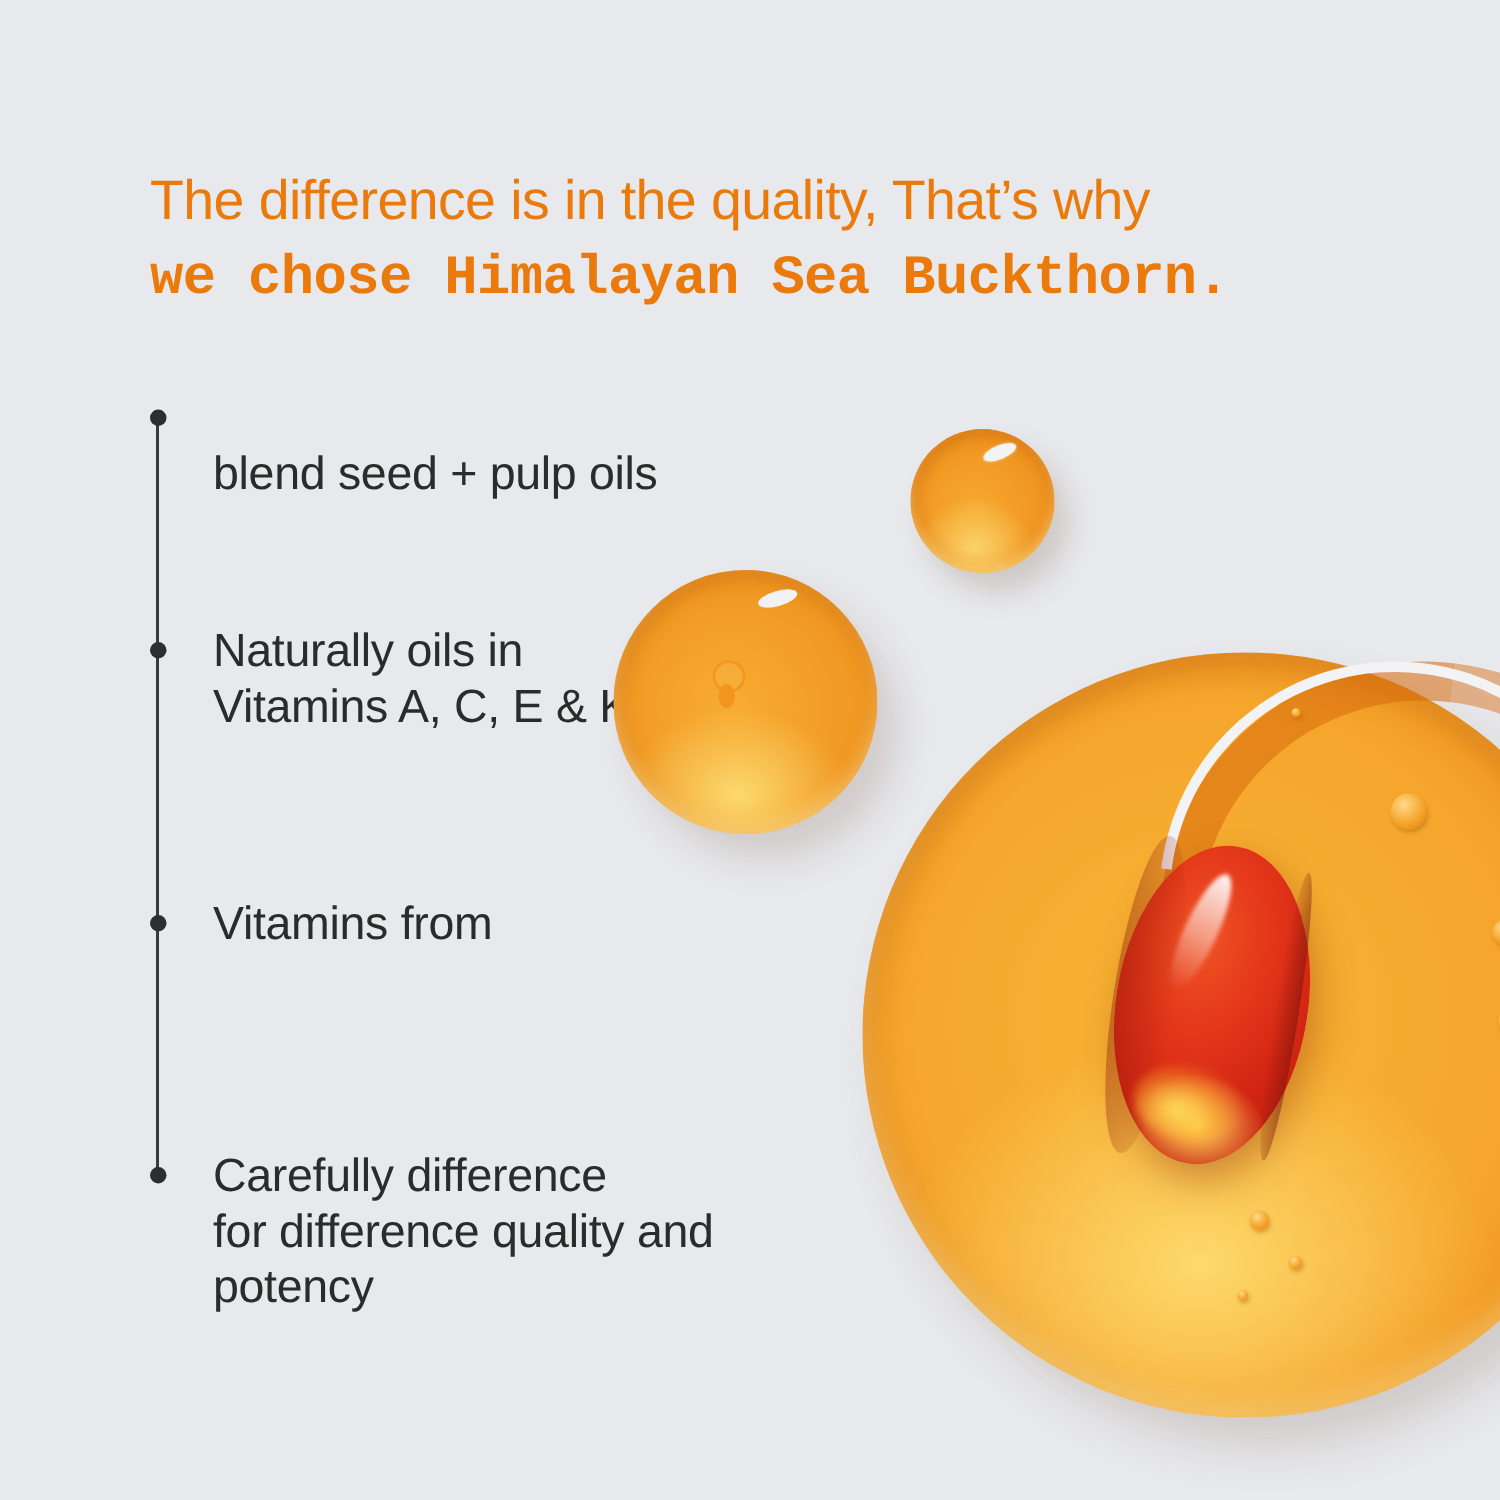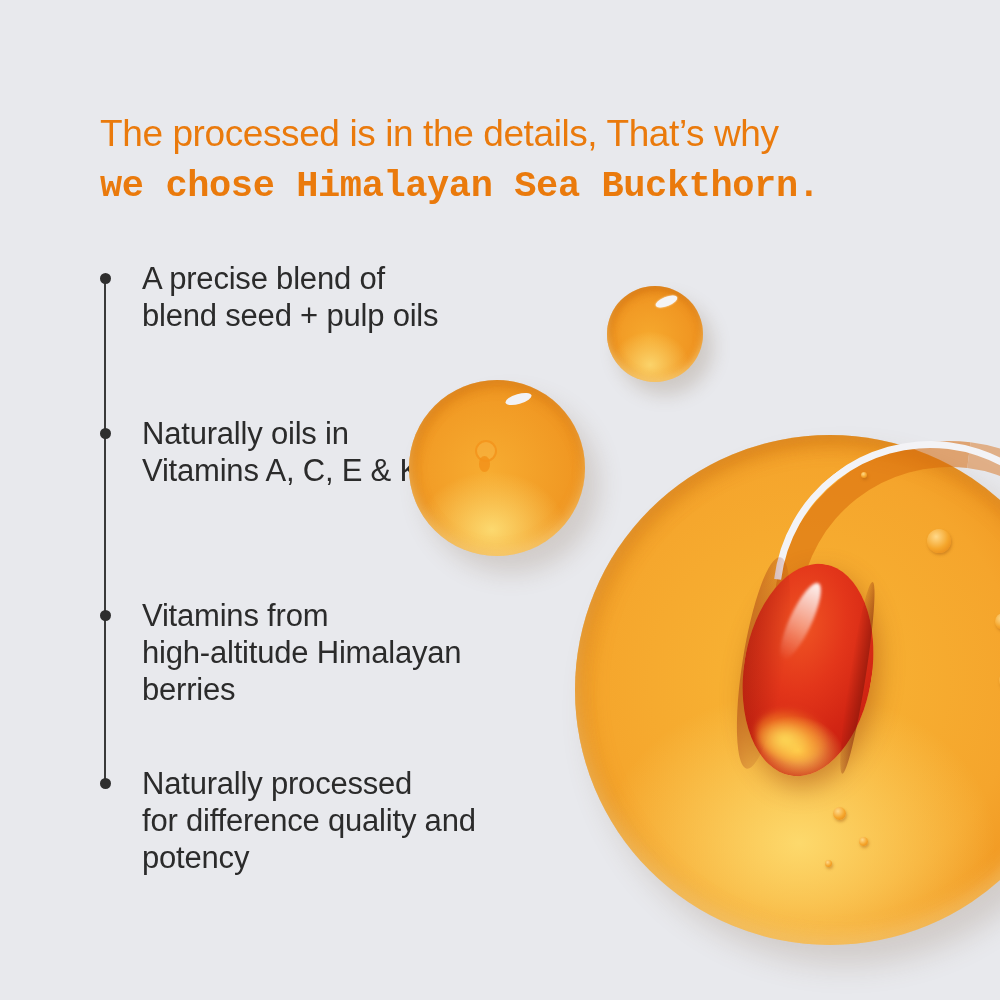--- a/index.html
+++ b/index.html
@@ -245,55 +245,54 @@
     border-radius: 50%;
     background: linear-gradient(to right, rgba(140,25,10,0.4), rgba(140,25,10,0));
   }
 </style>
 </head>
 <body>
 
 <div id="stage">
 
   <div id="headline">
-    <span class="l1">The processed is in the details, That’s why</span>
+    <span class="l1">The difference is in the quality, That’s why</span>
     <span class="l2">we chose Himalayan Sea Buckthorn.</span>
   </div>
 
   <div id="bullets">
     <div class="connector"></div>
 
     <div class="bullet-row" id="row0">
       <span class="dot"></span>
       <div class="btext">
-        <span>A precise blend of</span><br>
+        <br>
         <span>blend </span><b>seed + pulp oils</b>
       </div>
     </div>
 
     <div class="bullet-row" id="row1">
       <span class="dot"></span>
       <div class="btext">
         <span>Naturally oils in</span><br>
         <b>Vitamins A, C, E &amp; K</b>
       </div>
     </div>
 
     <div class="bullet-row" id="row2">
       <span class="dot"></span>
       <div class="btext">
         <span>Vitamins from</span><br>
-        <b>high-altitude Himalayan berries</b>
       </div>
     </div>
 
     <div class="bullet-row" id="row3">
       <span class="dot"></span>
       <div class="btext">
-        <span>Naturally processed</span><br>
+        <span>Carefully difference</span><br>
         <span>for </span><b>difference quality and potency</b>
       </div>
     </div>
   </div>
 
   <div class="drop" id="drop-large">
     <div class="rim"></div>
     <div class="crescent-mask"></div>
     <div class="crescent"></div>
     <span class="mini-bub" id="mb1"></span>

